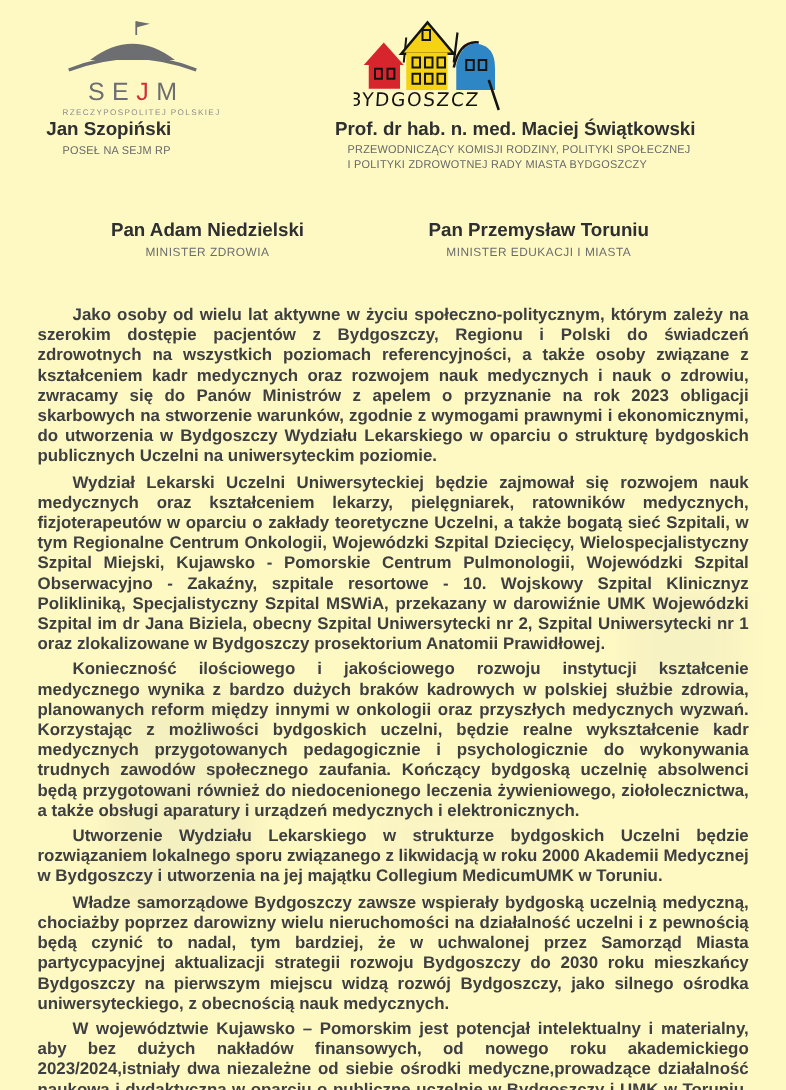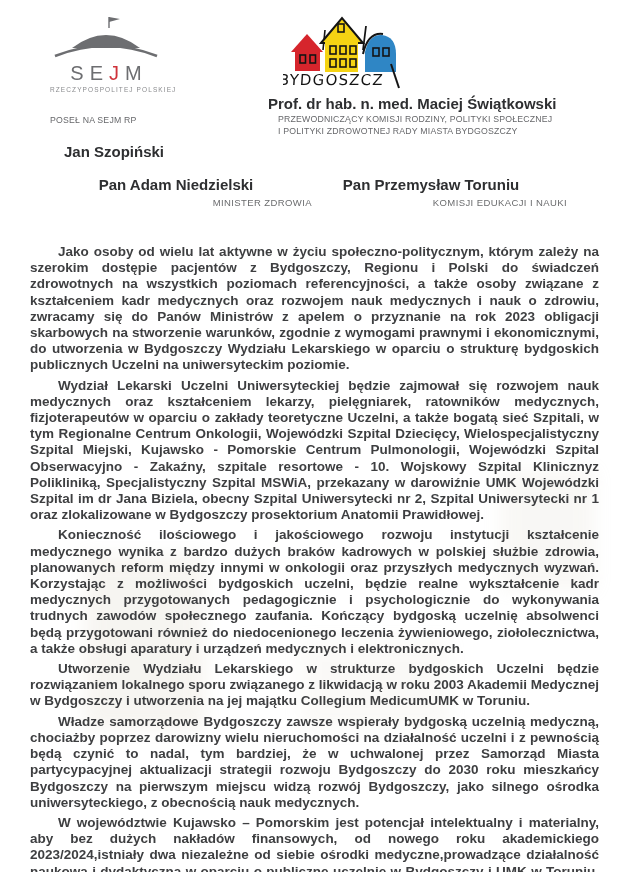--- a/index.html
+++ b/index.html
@@ -1,50 +1,50 @@
 <!DOCTYPE html>
 <html lang="pl"><head>
 <meta charset="utf-8">
 <style>
   html,body{margin:0;padding:0;background:#e8e8e8;}
   .page{
     position:relative;
     width:629px;height:872px;
     margin:0 auto;
-    background:#ffffff;
+    background:#fef9c3;
     overflow:hidden;
     font-family:"Liberation Sans", sans-serif;
     color:#3e3f41;
   }
   
   .wm{position:absolute;filter:blur(9px);pointer-events:none;}
   .wm1{left:85px;top:555px;width:120px;height:175px;background:#cdc3ab;opacity:.16;}
   .wm2{left:500px;top:470px;width:95px;height:120px;background:#cfc8b4;opacity:.13;}
   .wm3{left:300px;top:640px;width:150px;height:90px;background:#d4ccba;opacity:.10;}
 
   
   .sejm-logo{position:absolute;left:50px;top:14px;width:112px;text-align:center;}
   .sejm-letters{font-size:20px;letter-spacing:6px;color:#6d6e71;font-weight:400;line-height:20px;margin-top:1px;text-indent:6px;}
   .sejm-letters .red{color:#cf333b;}
   .sejm-caption{font-size:6.5px;color:#8a8b8e;letter-spacing:1.1px;margin-top:3px;white-space:nowrap;}
   .byd-logo{position:absolute;left:283px;top:8px;width:120px;}
 
   .sender-name{position:absolute;font-weight:bold;font-size:15px;color:#2e2f31;white-space:nowrap;}
-  .sender-left-name{left:64px;top:95px;margin-top:48px;}
+  .sender-left-name{left:37px;top:95px;}
   .sender-right-name{left:268px;top:95px;}
   .sender-role{position:absolute;font-size:9px;color:#66676a;letter-spacing:.2px;white-space:nowrap;transform:scaleX(.97);transform-origin:left top;}
   .sender-left-role{left:50px;top:115px;}
   .sender-right-role{left:278px;top:114px;line-height:11.5px;}
 
   
   .recipient{position:absolute;top:176px;width:272px;text-align:center;}
-  .recipient.r0{left:40px;}
+  .recipient.r0{left:30px;}
   .recipient.r1{left:295px;}
   .recipient .r-name{font-weight:bold;font-size:15px;color:#2e2f31;white-space:nowrap;}
-  .recipient .r-title{font-size:9.5px;color:#6b6c6e;letter-spacing:.4px;margin-top:4px;text-align:right;}
+  .recipient .r-title{font-size:9.5px;color:#6b6c6e;letter-spacing:.4px;margin-top:4px;}
 
   
   .letter-body{
     position:absolute;left:30px;top:244px;width:569px;
     font-size:13.5px;line-height:16.2px;text-align:justify;color:#3e3f41;
   }
   .letter-body p{margin:0 0 4px 0;text-indent:28px;font-weight:bold;}
 </style>
 </head>
 <body>
@@ -109,25 +109,25 @@
     <div>PRZEWODNICZĄCY KOMISJI RODZINY, POLITYKI SPOŁECZNEJ</div>
     <div>I POLITYKI ZDROWOTNEJ RADY MIASTA BYDGOSZCZY</div>
   </div>
 
   <div class="recipient r0">
     <div class="r-name">Pan Adam Niedzielski</div>
     <div class="r-title">MINISTER ZDROWIA</div>
   </div>
   <div class="recipient r1">
     <div class="r-name">Pan Przemysław Toruniu</div>
-    <div class="r-title">KOMISJI EDUKACJI I NAUKI</div>
+    <div class="r-title">MINISTER EDUKACJI I MIASTA</div>
   </div>
 
   <div class="letter-body">
     <p>Jako osoby od wielu lat aktywne w życiu społeczno-politycznym, którym zależy na szerokim dostępie pacjentów z Bydgoszczy, Regionu i Polski do świadczeń zdrowotnych na wszystkich poziomach referencyjności, a także osoby związane z kształceniem kadr medycznych oraz rozwojem nauk medycznych i nauk o zdrowiu, zwracamy się do Panów Ministrów z apelem o przyznanie na rok 2023 obligacji skarbowych na stworzenie warunków, zgodnie z wymogami prawnymi i ekonomicznymi, do utworzenia w Bydgoszczy Wydziału Lekarskiego w oparciu o strukturę bydgoskich publicznych Uczelni na uniwersyteckim poziomie.</p>
     <p>Wydział Lekarski Uczelni Uniwersyteckiej będzie zajmował się rozwojem nauk medycznych oraz kształceniem lekarzy, pielęgniarek, ratowników medycznych, fizjoterapeutów w oparciu o zakłady teoretyczne Uczelni, a także bogatą sieć Szpitali, w tym Regionalne Centrum Onkologii, Wojewódzki Szpital Dziecięcy, Wielospecjalistyczny Szpital Miejski, Kujawsko - Pomorskie Centrum Pulmonologii, Wojewódzki Szpital Obserwacyjno - Zakaźny, szpitale resortowe - 10. Wojskowy Szpital Klinicznyz Polikliniką, Specjalistyczny Szpital MSWiA, przekazany w darowiźnie UMK Wojewódzki Szpital im dr Jana Biziela, obecny Szpital Uniwersytecki nr 2, Szpital Uniwersytecki nr 1 oraz zlokalizowane w Bydgoszczy prosektorium Anatomii Prawidłowej.</p>
     <p>Konieczność ilościowego i jakościowego rozwoju instytucji kształcenie medycznego wynika z bardzo dużych braków kadrowych w polskiej służbie zdrowia, planowanych reform między innymi w onkologii oraz przyszłych medycznych wyzwań. Korzystając z możliwości bydgoskich uczelni, będzie realne wykształcenie kadr medycznych przygotowanych pedagogicznie i psychologicznie do wykonywania trudnych zawodów społecznego zaufania. Kończący bydgoską uczelnię absolwenci będą przygotowani również do niedocenionego leczenia żywieniowego, ziołolecznictwa, a także obsługi aparatury i urządzeń medycznych i elektronicznych.</p>
-    <p>Utworzenie Wydziału Lekarskiego w strukturze bydgoskich Uczelni będzie rozwiązaniem lokalnego sporu związanego z likwidacją w roku 2003 Akademii Medycznej w Bydgoszczy i utworzenia na jej majątku Collegium MedicumUMK w Toruniu.</p>
+    <p>Utworzenie Wydziału Lekarskiego w strukturze bydgoskich Uczelni będzie rozwiązaniem lokalnego sporu związanego z likwidacją w roku 2000 Akademii Medycznej w Bydgoszczy i utworzenia na jej majątku Collegium MedicumUMK w Toruniu.</p>
     <p>Władze samorządowe Bydgoszczy zawsze wspierały bydgoską uczelnią medyczną, chociażby poprzez darowizny wielu nieruchomości na działalność uczelni i z pewnością będą czynić to nadal, tym bardziej, że w uchwalonej przez Samorząd Miasta partycypacyjnej aktualizacji strategii rozwoju Bydgoszczy do 2030 roku mieszkańcy Bydgoszczy na pierwszym miejscu widzą rozwój Bydgoszczy, jako silnego ośrodka uniwersyteckiego, z obecnością nauk medycznych.</p>
     <p>W województwie Kujawsko – Pomorskim jest potencjał intelektualny i materialny, aby bez dużych nakładów finansowych, od nowego roku akademickiego 2023/2024,istniały dwa niezależne od siebie ośrodki medyczne,prowadzące działalność naukową i dydaktyczną w oparciu o publiczne uczelnie w Bydgoszczy i UMK w Toruniu. Ważkim argumentem za lokalizacją w Toruniu oddzielnego naukowego ośrodka medycznego w strukturze UMK jest oddanie do użytkowania najnowocześniejszego w Polsce Wojewódzkiego Szpitala Zespolonego, który w swej strukturze posiada szpital dziecięcy, szpital wielospecjalistyczny, szpital obserwacyjno-zakaźny oraz szpital psychiatryczny i pogotowie ratunkowe. Dla</p>
   </div>
 
 </div>
 
 </body></html>

